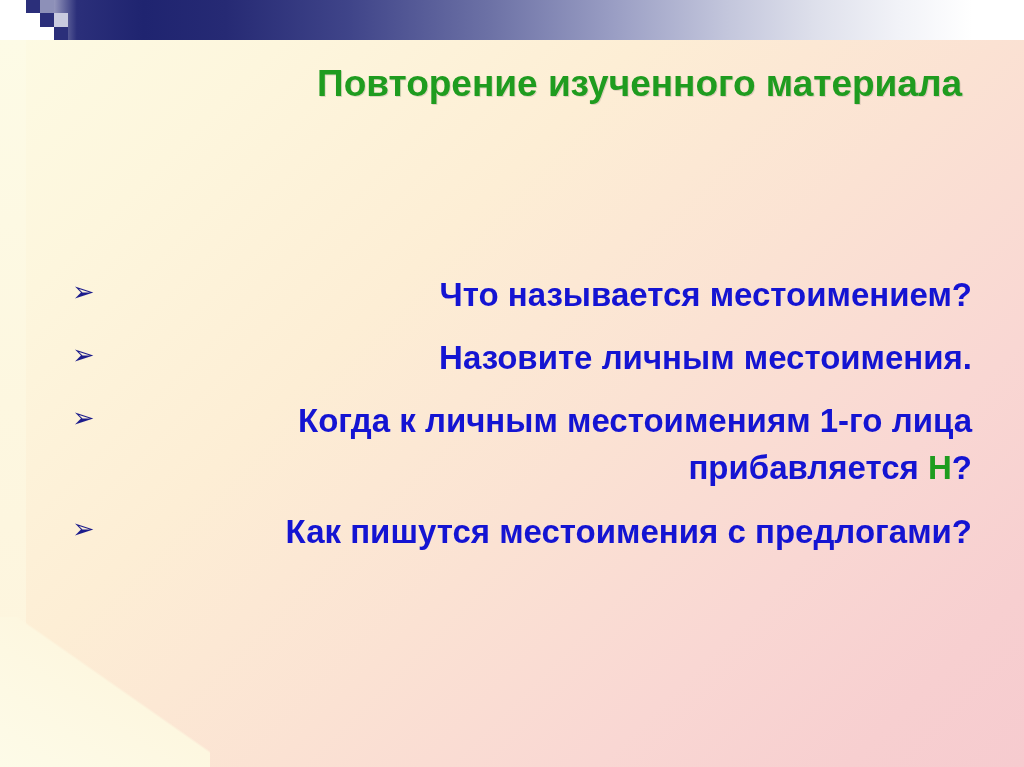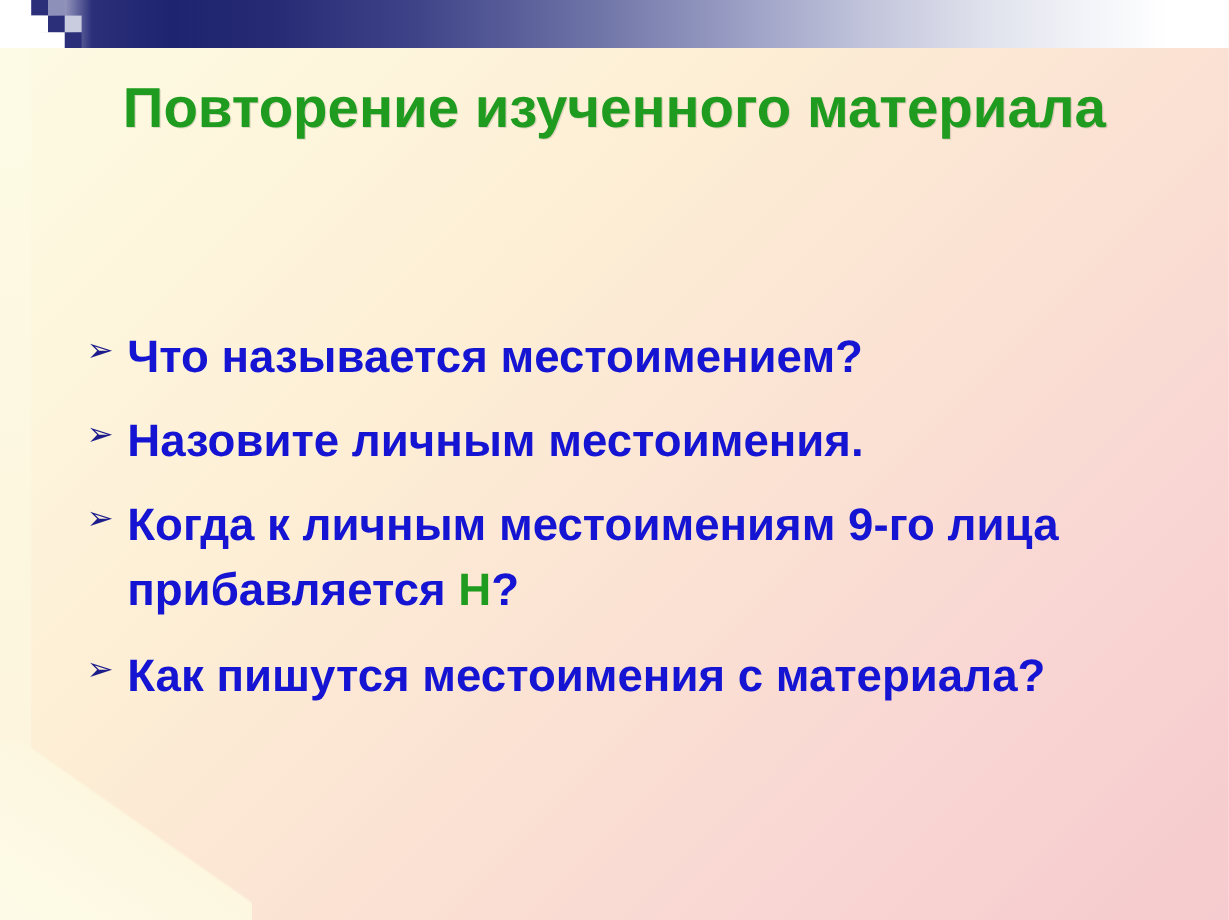--- a/index.html
+++ b/index.html
@@ -81,23 +81,23 @@
     height: 150px;
     background: linear-gradient(215deg, rgba(255,255,255,0) 45%, #fdf7e0 46%, #fdfbe8 100%);
   }
 
   
   .title {
     position: absolute;
     left: 62px;
     top: 62px;
     width: 900px;
-    text-align: center;
+    text-align: right;
     color: #1f9c1f;
-    font-size: 47px;
+    font-size: 37px;
     font-weight: bold;
     line-height: 1.18;
     letter-spacing: 0px;
     text-shadow: 1px 1px 0 rgba(0,0,0,0.12);
   }
 
   
   .bullets {
     position: absolute;
     left: 72px;
@@ -114,23 +114,24 @@
     width: 34px;
     color: #1c1c8c;
     font-size: 27px;
     line-height: 1.25;
     font-weight: normal;
     padding-top: 4px;
   }
   .bullet-text {
     flex: 1 1 auto;
     color: #1414d2;
-    font-size: 38px;
+    font-size: 33px;
     font-weight: bold;
     line-height: 1.42;
+    text-align: right;
   }
   .bullet-text .hl {
     color: #1f9c1f;
   }
   .b3 { margin-bottom: 18px; }
   .b4 { margin-bottom: 0; }
 </style>
 </head>
 <body>
 
@@ -159,22 +160,22 @@
       <span class="bullet-text">Что называется местоимением?</span>
     </div>
 
     <div class="bullet-row">
       <span class="bullet-marker">➢</span>
       <span class="bullet-text">Назовите личным местоимения.</span>
     </div>
 
     <div class="bullet-row b3">
       <span class="bullet-marker">➢</span>
-      <span class="bullet-text"><span>Когда к личным местоимениям 9-го лица прибавляется </span><span class="hl">Н</span><span>?</span></span>
+      <span class="bullet-text"><span>Когда к личным местоимениям 1-го лица прибавляется </span><span class="hl">Н</span><span>?</span></span>
     </div>
 
     <div class="bullet-row b4">
       <span class="bullet-marker">➢</span>
-      <span class="bullet-text">Как пишутся местоимения с материала?</span>
+      <span class="bullet-text">Как пишутся местоимения с предлогами?</span>
     </div>
 
   </div>
 </div>
 
 </body></html>

